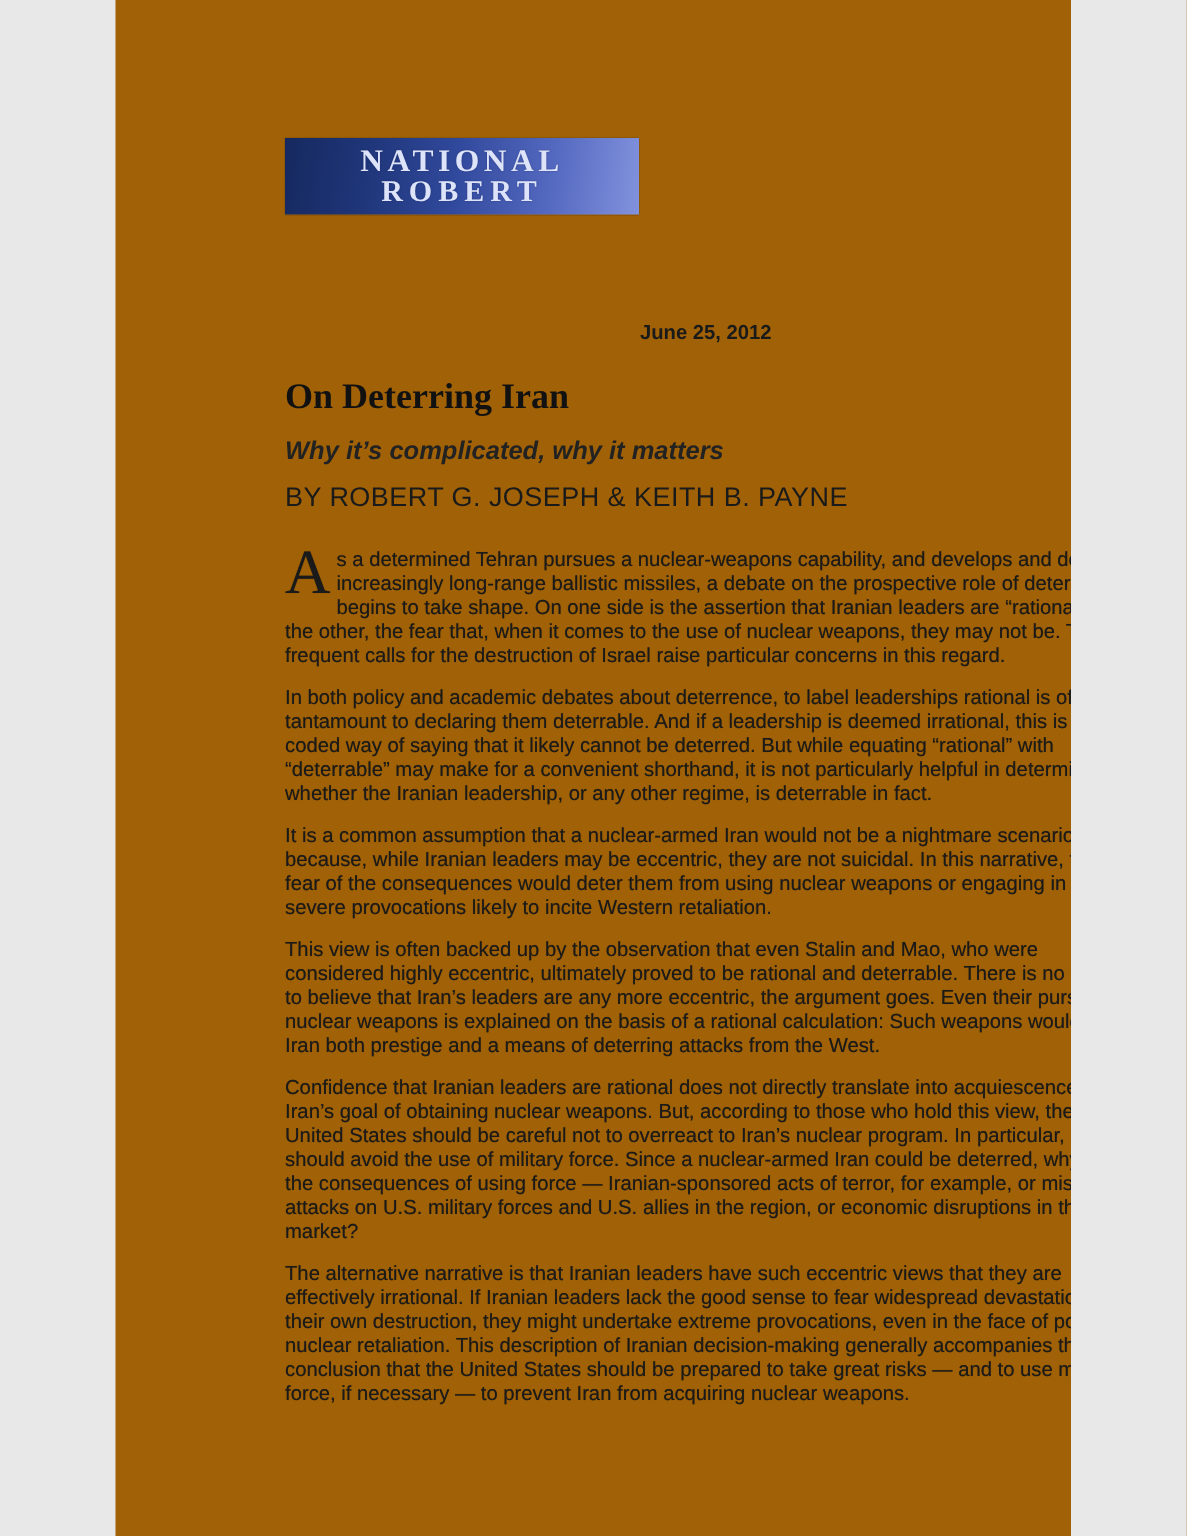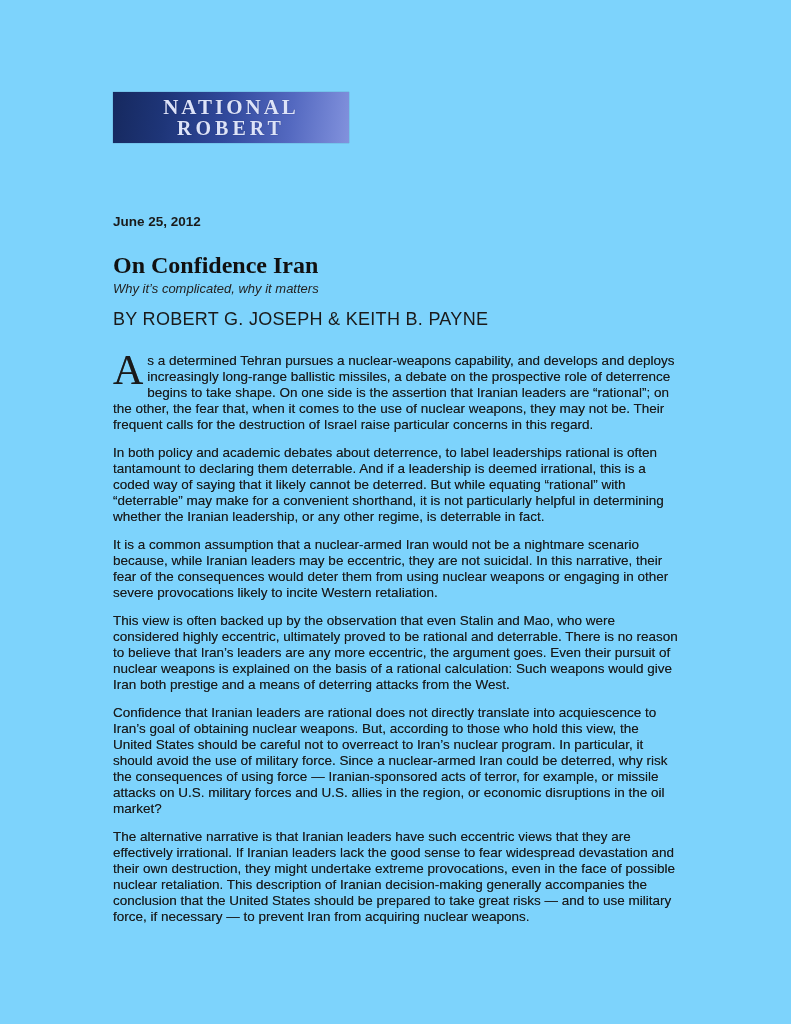--- a/index.html
+++ b/index.html
@@ -1,20 +1,20 @@
 <!DOCTYPE html>
 <html><head>
 <meta charset="utf-8">
 <style>
   html,body { margin:0; padding:0; background:#e8e8e8; }
   .page {
     position:relative;
-    width:791px; height:1024px;
+    width:637px; height:1024px;
     margin:0 auto;
-    background:#7dd3fc;
+    background:#a16207;
     overflow:hidden;
     font-family:"Liberation Sans", sans-serif;
     color:#1a1a1a;
   }
   .column {
     position:absolute;
     left:113px; top:0;
     width:567px;
   }
   
@@ -30,41 +30,42 @@
     font-weight:bold;
     color:#dde3f8;
     line-height:21px;
     text-shadow:0 0 1px rgba(20,30,90,0.6);
   }
   .mh-line1 { font-size:21px; letter-spacing:3px; }
   .mh-line2 { font-size:20px; letter-spacing:4px; }
   
   .dateline {
     margin-top:71px;
-    text-align:left;
+    text-align:center;
     padding-right:6px;
     font-size:13.5px;
     font-weight:bold;
     line-height:16px;
   }
   
   .title {
     margin-top:22px;
     font-family:"Liberation Serif", serif;
     font-weight:bold;
     font-size:24px;
     line-height:27px;
     color:#111;
   }
   .subtitle {
-    margin-top:2px;
+    margin-top:14px;
     font-style:italic;
-    font-size:13px;
+    font-size:17px;
     line-height:16px;
     color:#222;
+    font-weight:bold;
   }
   .byline {
     margin-top:14px;
     font-size:18px;
     letter-spacing:0.3px;
     line-height:16px;
   }
   
   .body { margin-top:26px; }
   .body p {
@@ -89,21 +90,21 @@
 <div class="page">
   <div class="column">
 
     <div class="masthead">
       <div class="mh-line mh-line1">NATIONAL</div>
       <div class="mh-line mh-line2">ROBERT</div>
     </div>
 
     <div class="dateline">June 25, 2012</div>
 
-    <h1 class="title" style="margin-bottom:0;">On Confidence Iran</h1>
+    <h1 class="title" style="margin-bottom:0;">On Deterring Iran</h1>
     <div class="subtitle">Why it’s complicated, why it matters</div>
     <div class="byline">BY ROBERT G. JOSEPH &amp; KEITH B. PAYNE</div>
 
     <div class="body">
       <p><span class="dropcap">A</span><span>s a determined Tehran pursues a nuclear-weapons capability, and develops and deploys increasingly long-range ballistic missiles, a debate on the prospective role of deterrence begins to take shape. On one side is the assertion that Iranian leaders are “rational”; on the other, the fear that, when it comes to the use of nuclear weapons, they may not be. Their frequent calls for the destruction of Israel raise particular concerns in this regard.</span></p>
       <p>In both policy and academic debates about deterrence, to label leaderships rational is often tantamount to declaring them deterrable. And if a leadership is deemed irrational, this is a coded way of saying that it likely cannot be deterred. But while equating “rational” with “deterrable” may make for a convenient shorthand, it is not particularly helpful in determining whether the Iranian leadership, or any other regime, is deterrable in fact.</p>
       <p>It is a common assumption that a nuclear-armed Iran would not be a nightmare scenario because, while Iranian leaders may be eccentric, they are not suicidal. In this narrative, their fear of the consequences would deter them from using nuclear weapons or engaging in other severe provocations likely to incite Western retaliation.</p>
       <p>This view is often backed up by the observation that even Stalin and Mao, who were considered highly eccentric, ultimately proved to be rational and deterrable. There is no reason to believe that Iran’s leaders are any more eccentric, the argument goes. Even their pursuit of nuclear weapons is explained on the basis of a rational calculation: Such weapons would give Iran both prestige and a means of deterring attacks from the West.</p>
       <p>Confidence that Iranian leaders are rational does not directly translate into acquiescence to Iran’s goal of obtaining nuclear weapons. But, according to those who hold this view, the United States should be careful not to overreact to Iran’s nuclear program. In particular, it should avoid the use of military force. Since a nuclear-armed Iran could be deterred, why risk the consequences of using force — Iranian-sponsored acts of terror, for example, or missile attacks on U.S. military forces and U.S. allies in the region, or economic disruptions in the oil market?</p>
       <p>The alternative narrative is that Iranian leaders have such eccentric views that they are effectively irrational. If Iranian leaders lack the good sense to fear widespread devastation and their own destruction, they might undertake extreme provocations, even in the face of possible nuclear retaliation. This description of Iranian decision-making generally accompanies the conclusion that the United States should be prepared to take great risks — and to use military force, if necessary — to prevent Iran from acquiring nuclear weapons.</p>

